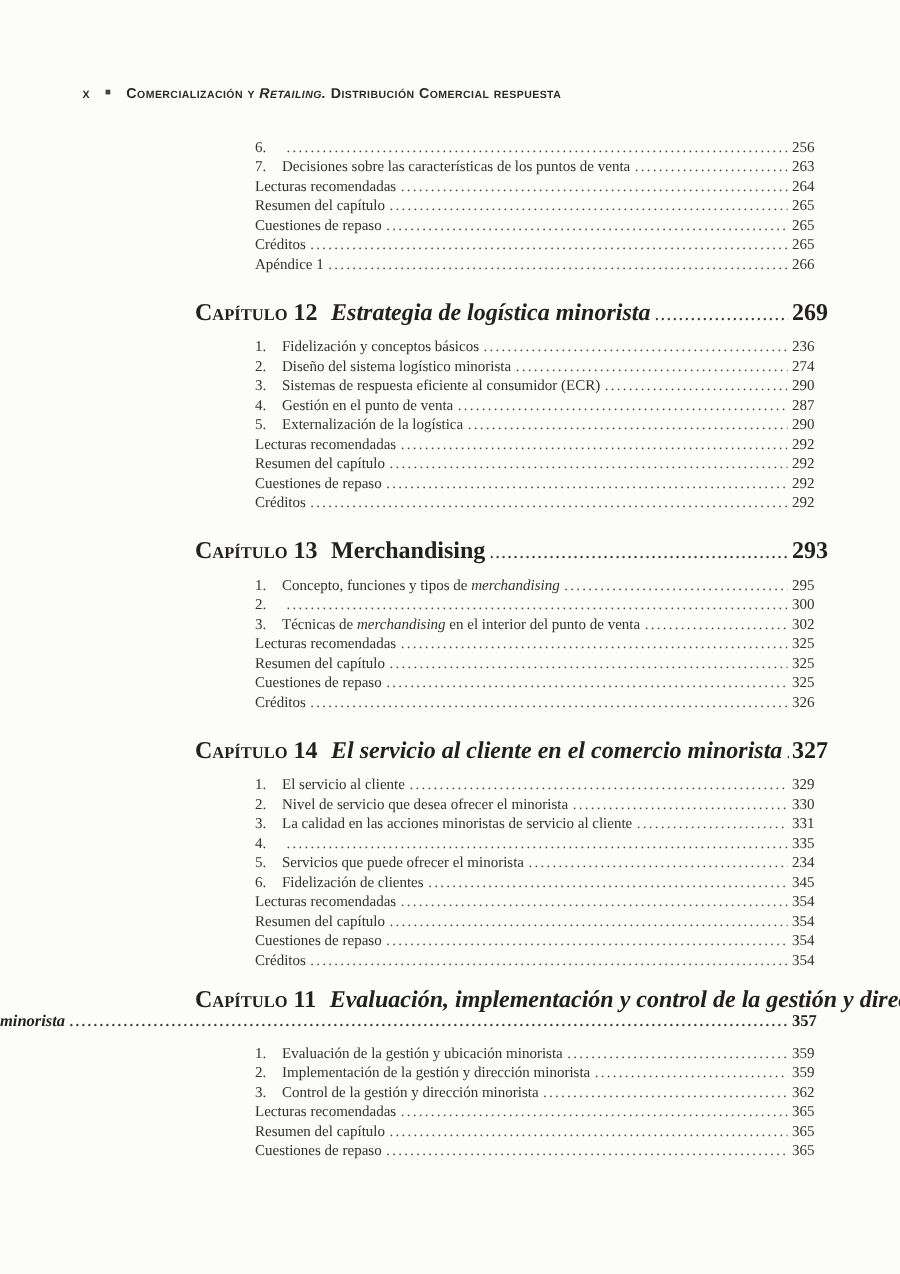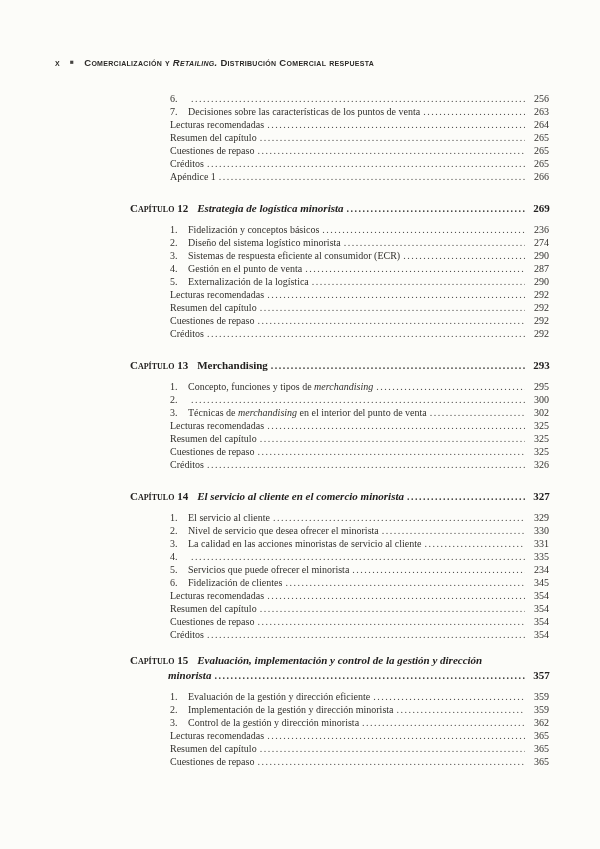--- a/index.html
+++ b/index.html
@@ -46,35 +46,35 @@
   .txt  { flex-shrink: 0; }
   .txt .it { font-style: italic; }
   .dots {
     flex: 1 1 auto; overflow: hidden; white-space: nowrap;
     margin: 0 3px 0 3px; color: #4a4846;
   }
   .dots::after {
     content: "..................................................................................................................................................................................................................................";
     letter-spacing: 1.5px; font-size: 10px;
   }
-  .pg { width: 27px; text-align: center; flex-shrink: 0; }
+  .pg { width: 27px; text-align: left; flex-shrink: 0; }
   
   .chapter {
     margin-left: 130px; margin-top: 18px; margin-bottom: 7px;
-    font-weight: bold; font-size: 11px; line-height: 15px;
+    font-weight: bold; font-size: 16px; line-height: 15px;
     color: #232120;
   }
   .chapter .chlabel { font-variant: small-caps; flex-shrink: 0; }
   .chapter .chtitle { font-style: italic; margin-left: 9px; flex-shrink: 0; }
   .chapter .chtitle.roman { font-style: normal; }
   .chapter .dots { color: #3d3b39; }
   
   .section-ch15 .chapter { margin-bottom: 0; margin-top: 12px; }
   .chapter-cont {
-    margin-left: 168px; margin-bottom: 7px;
+    margin-bottom: 7px;
     font-weight: bold; font-size: 11px; line-height: 15px;
     font-style: italic; color: #232120; font-family: Liberation Serif, serif;
   }
   .chapter-cont .dots { font-style: normal; color: #3d3b39; }
   .chapter-cont .pg { font-style: normal; }
 </style>
 </head>
 <body>
 
 <div class="page">
@@ -288,31 +288,31 @@
       </div>
       <div class="row item">
         <span class="txt">Créditos</span>
         <span class="dots"></span>
         <span class="pg">354</span>
       </div>
     </div>
 
     <div class="section section-ch15">
       <div class="row chapter">
-        <span class="chlabel">Capítulo 15</span>
+        <span class="chlabel">Capítulo 11</span>
         <span class="chtitle">Evaluación, implementación y control de la gestión y dirección</span>
       </div>
       <div class="row chapter-cont">
         <span class="txt">minorista</span>
         <span class="dots"></span>
         <span class="pg">357</span>
       </div>
       <div class="row item">
         <span class="num">1.</span>
-        <span class="txt">Evaluación de la gestión y dirección eficiente</span>
+        <span class="txt">Evaluación de la gestión y ubicación minorista</span>
         <span class="dots"></span>
         <span class="pg">359</span>
       </div>
       <div class="row item">
         <span class="num">2.</span>
         <span class="txt">Implementación de la gestión y dirección minorista</span>
         <span class="dots"></span>
         <span class="pg">359</span>
       </div>
       <div class="row item">

